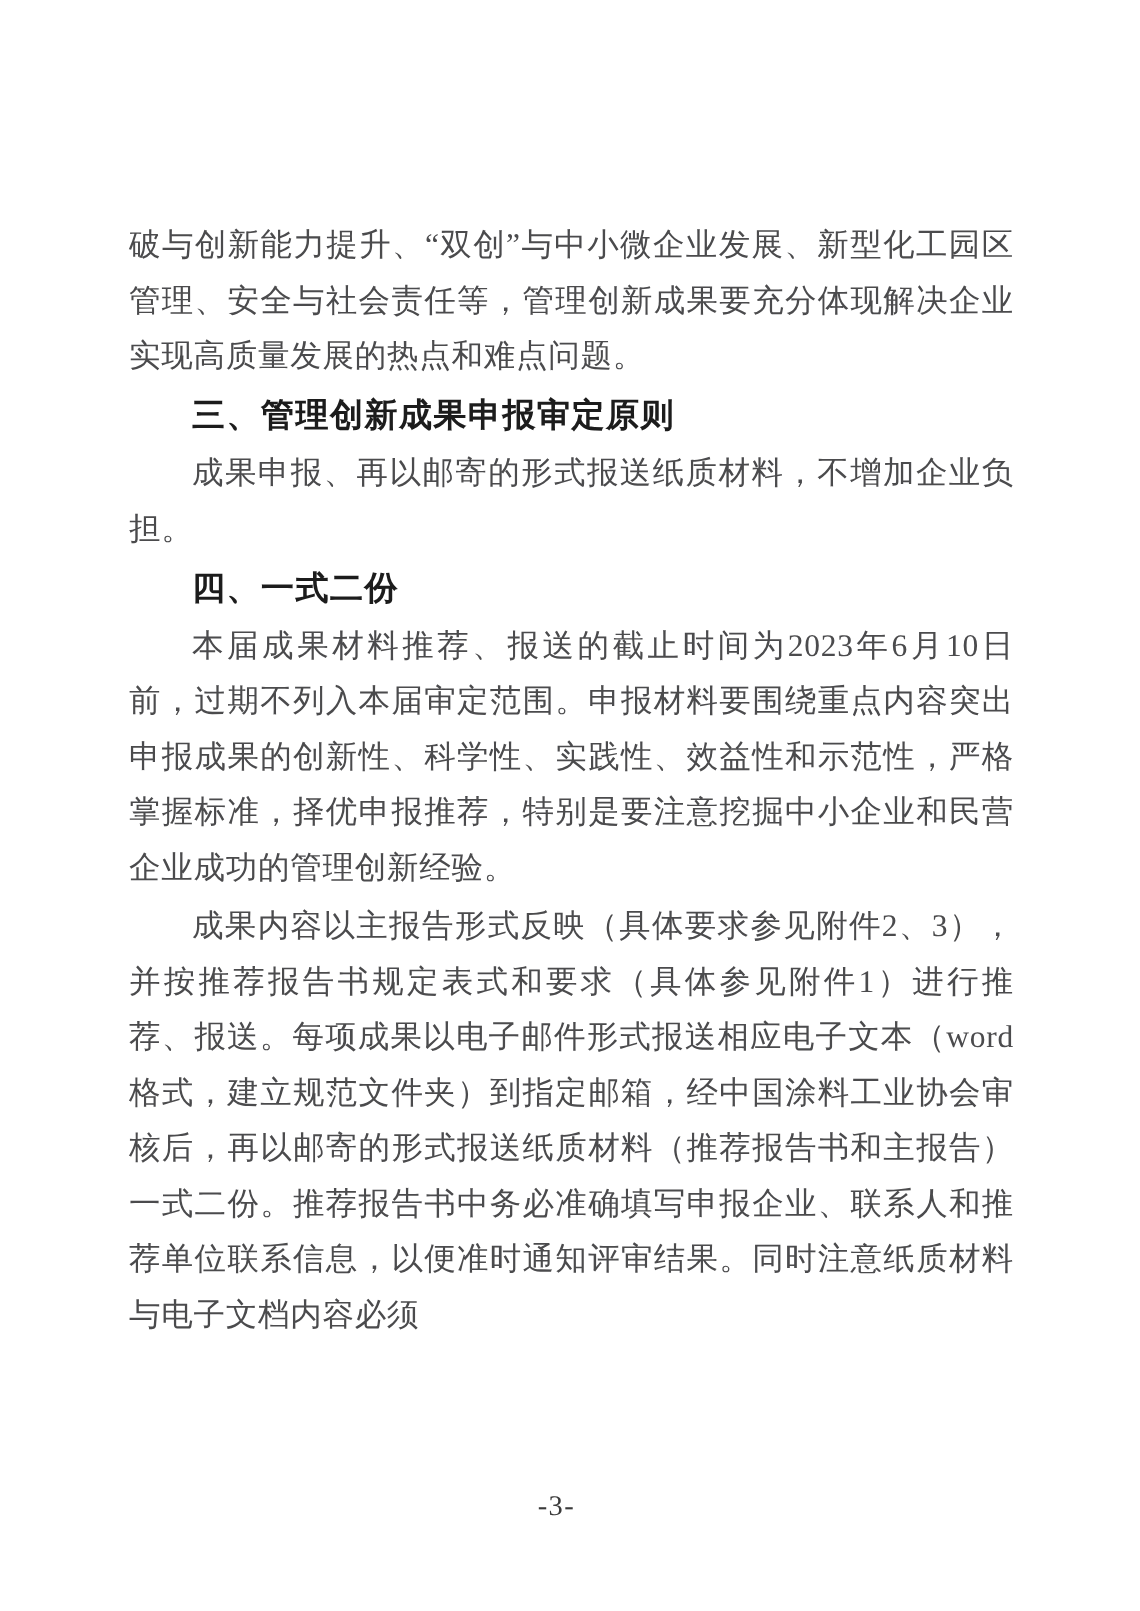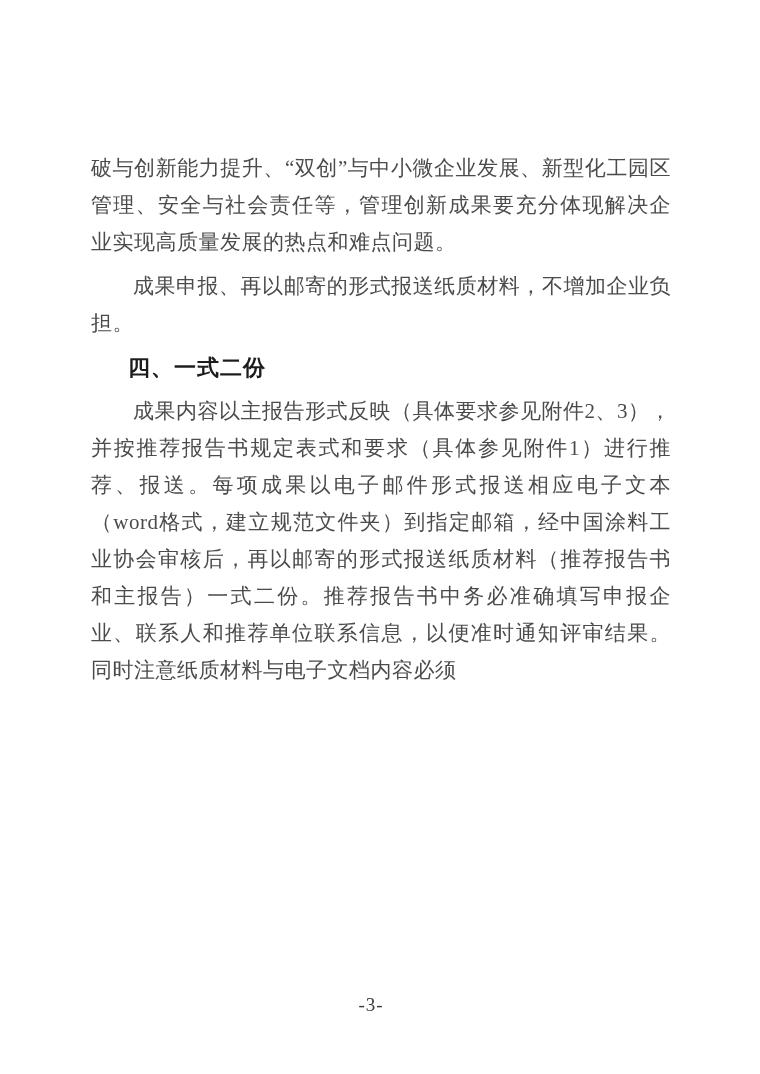--- a/index.html
+++ b/index.html
@@ -21,21 +21,21 @@
     left: 84px;
     top: 143px;
     width: 594px;
     font-size: 21px;
     line-height: 37px;
     letter-spacing: 0.5px;
     color: #4b4b4d;
     text-align: justify;
   }
   .content p {
-    margin: 7px;
+    margin: 2px;
     text-indent: 2em;
   }
   .content p.continuation {
     text-indent: 0;
   }
   .content h2.heading {
     margin: 0;
     font-size: 22px;
     line-height: 37px;
     font-weight: bold;
@@ -56,18 +56,20 @@
     color: #3a3a3a;
     font-family: "Liberation Serif", serif;
   }
 </style>
 </head>
 <body>
 
 <div class="page">
   <div class="content">
     <p class="continuation">破与创新能力提升、“双创”与中小微企业发展、新型化工园区管理、安全与社会责任等，管理创新成果要充分体现解决企业实现高质量发展的热点和难点问题。</p>
+    <h2 class="heading">三、管理创新成果申报审定原则</h2>
     <p>成果申报、再以邮寄的形式报送纸质材料，不增加企业负担。</p>
     <h2 class="heading">四、一式二份</h2>
+    <p>本届成果材料推荐、报送的截止时间为2023年6月10日前，过期不列入本届审定范围。申报材料要围绕重点内容突出申报成果的创新性、科学性、实践性、效益性和示范性，严格掌握标准，择优申报推荐，特别是要注意挖掘中小企业和民营企业成功的管理创新经验。</p>
     <p>成果内容以主报告形式反映（具体要求参见附件2、3），并按推荐报告书规定表式和要求（具体参见附件1）进行推荐、报送。每项成果以电子邮件形式报送相应电子文本（word格式，建立规范文件夹）到指定邮箱，经中国涂料工业协会审核后，再以邮寄的形式报送纸质材料（推荐报告书和主报告）一式二份。推荐报告书中务必准确填写申报企业、联系人和推荐单位联系信息，以便准时通知评审结果。同时注意纸质材料与电子文档内容必须</p>
   </div>
   <div class="page-number">-3-</div>
 </div>
 
 </body></html>

